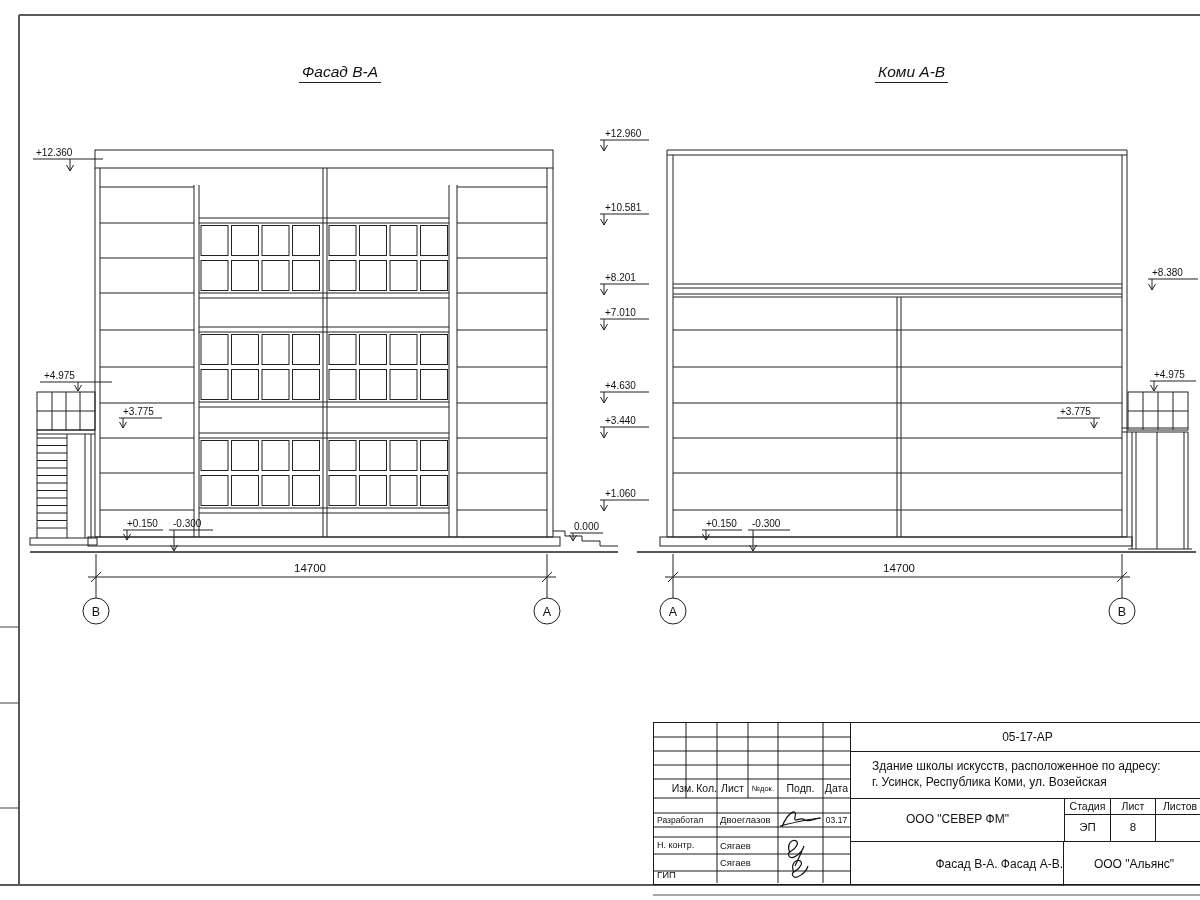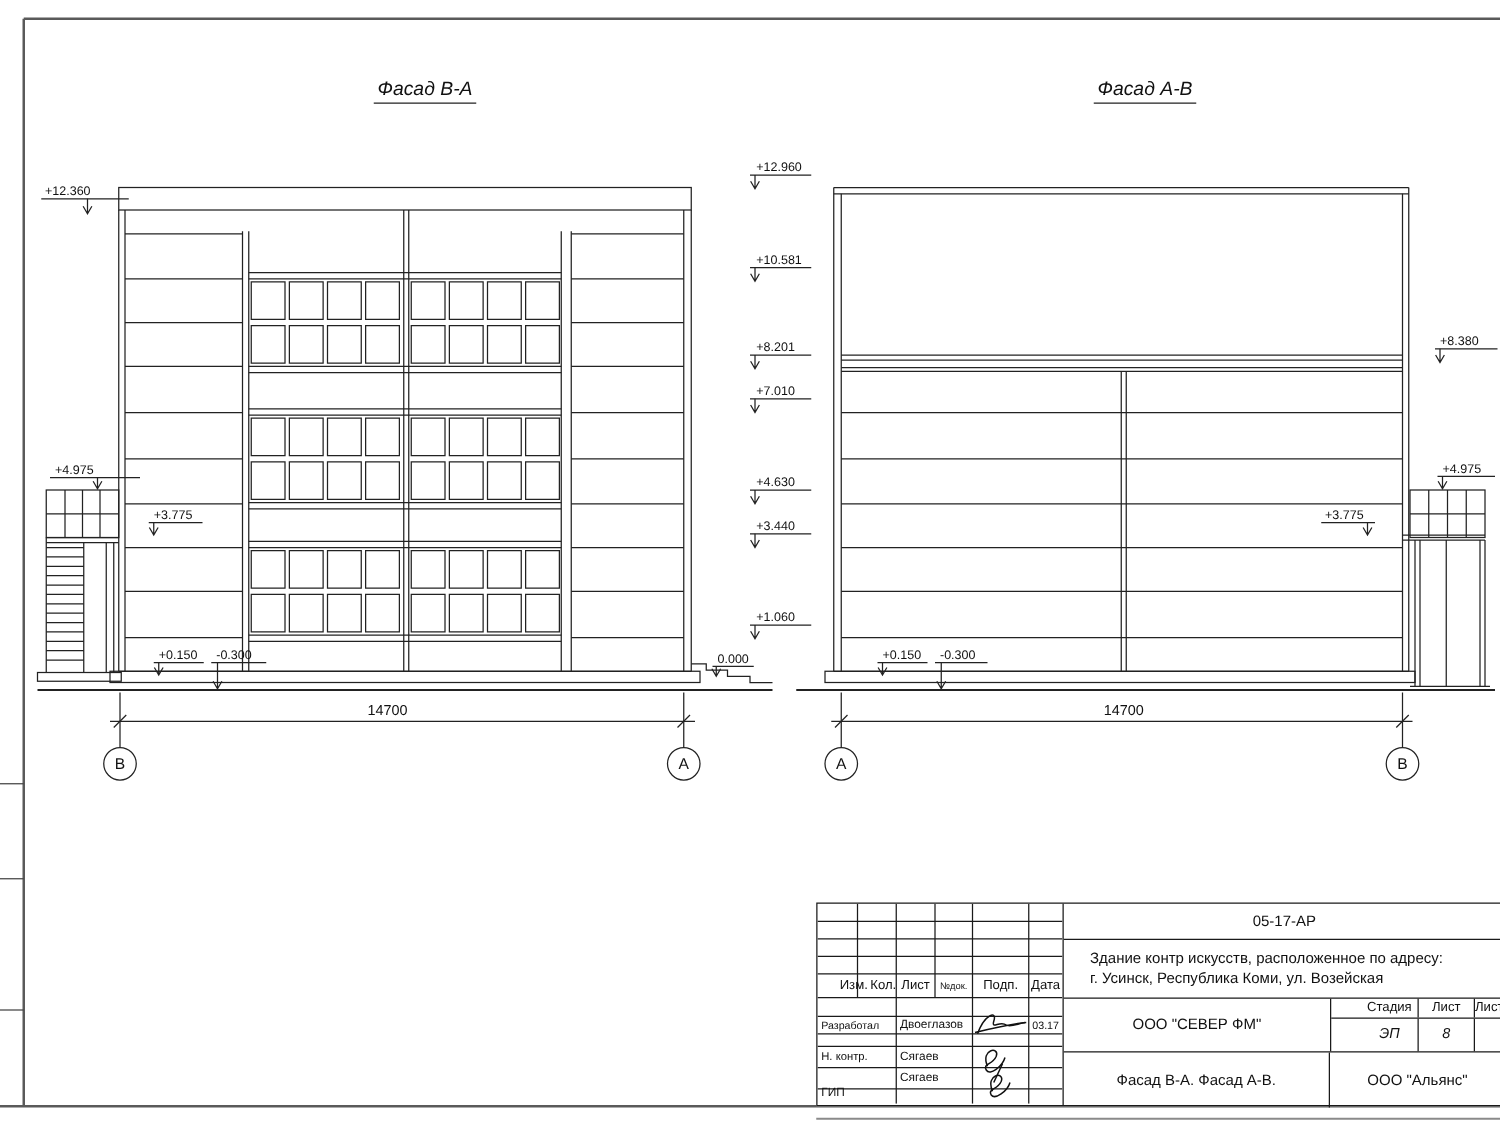--- a/index.html
+++ b/index.html
@@ -23,27 +23,27 @@
   .tb-r1{height:28px;flex:none;border-bottom:1.2px solid #1a1a1a;text-align:center;line-height:28px;font-size:12px;}
   .tb-r2{height:47px;flex:none;border-bottom:1.2px solid #1a1a1a;box-sizing:border-box;
          padding:6px 4px 0 21px;font-size:12px;line-height:16px;}
   .tb-r3{height:42px;flex:none;border-bottom:1.2px solid #1a1a1a;display:flex;}
   .tb-org{width:214px;flex:none;border-right:1.2px solid #1a1a1a;box-sizing:border-box;
           text-align:center;line-height:40px;font-size:12px;}
   .tb-slk{flex:1;display:flex;flex-direction:column;min-width:0;}
   .tb-slk-h{height:15px;flex:none;border-bottom:1.2px solid #1a1a1a;display:flex;font-size:10.5px;line-height:14px;}
   .tb-slk-v{flex:1;display:flex;font-size:11.5px;}
   .tb-slk-h>div,.tb-slk-v>div{box-sizing:border-box;text-align:center;}
-  .c-stage{width:46px;flex:none;border-right:1.2px solid #1a1a1a;margin-left:24px;}
+  .c-stage{width:46px;flex:none;border-right:1.2px solid #1a1a1a;}
   .c-sheet{width:45px;flex:none;border-right:1.2px solid #1a1a1a;}
   .c-sheets{flex:1;}
-  .tb-slk-v>div{line-height:25px;font-style:italic;}
+  .tb-slk-v>div{line-height:25px;}
   .tb-r4{flex:1;display:flex;font-size:12px;}
   .tb-stitle{width:213px;flex:none;border-right:1.2px solid #1a1a1a;box-sizing:border-box;
-             text-align:center;line-height:44px;}
+             text-align:right;line-height:44px;}
   .tb-contr{flex:1;text-align:center;line-height:44px;}
 </style>
 </head>
 <body>
 
 <div class="sheet">
 
   <svg id="dwg" width="1200" height="900" viewBox="0 0 1200 900">
 
     <g stroke="#5a5a5a" stroke-width="2" fill="none">
@@ -311,21 +311,21 @@
         <line x1="702" y1="530" x2="742" y2="530"></line>
         <path d="M706,530 L706,540 M702.5,534 L706,540 L709.5,534"></path>
         <text x="706" y="527" class="lbl">+0.150</text>
         <line x1="748" y1="530" x2="790" y2="530"></line>
         <path d="M753,530 L753,551 M749.5,545 L753,551 L756.5,545"></path>
         <text x="752" y="527" class="lbl">-0.300</text>
       </g>
   </svg>
 
   <div class="facade-title" style="left:287px;top:63px;">Фасад В-А</div>
-  <div class="facade-title" style="left:863px;top:63px;">Фасад А-В</div>
+  <div class="facade-title" style="left:863px;top:63px;">Коми А-В</div>
 
   <div class="tb">
     <div class="tb-left">
       <svg class="tb-grid" width="196" height="160" stroke="#1a1a1a" stroke-width="1">
         <line x1="32" y1="0" x2="32" y2="75"></line>
         <line x1="63" y1="0" x2="63" y2="160"></line>
         <line x1="94" y1="0" x2="94" y2="75"></line>
         <line x1="124" y1="0" x2="124" y2="160"></line>
         <line x1="169" y1="0" x2="169" y2="160"></line>
         <line x1="0" y1="14" x2="196" y2="14"></line>
@@ -362,21 +362,21 @@
       <svg class="sig" style="left:122px;top:112px;" width="47" height="44" stroke="#111" stroke-width="1.2" fill="none">
         <path d="M14,18 C8,4 24,2 21,10 C18,17 10,16 13,21 C16,26 26,18 28,11"></path>
         <path d="M18,38 C12,24 28,22 25,30 C22,37 14,36 17,41 C20,45 30,38 32,31"></path>
         <path d="M26,16 L19,31"></path>
       </svg>
     </div>
 
     <div class="tb-right">
       <div class="tb-r1">05-17-АР</div>
       <div class="tb-r2">
-        <div>Здание контр искусств, расположенное по адресу:</div>
+        <div>Здание школы искусств, расположенное по адресу:</div>
         <div>г. Усинск, Республика Коми, ул. Возейская</div>
       </div>
       <div class="tb-r3">
         <div class="tb-org">ООО "СЕВЕР ФМ"</div>
         <div class="tb-slk">
           <div class="tb-slk-h">
             <div class="c-stage">Стадия</div>
             <div class="c-sheet">Лист</div>
             <div class="c-sheets">Листов</div>
           </div>

